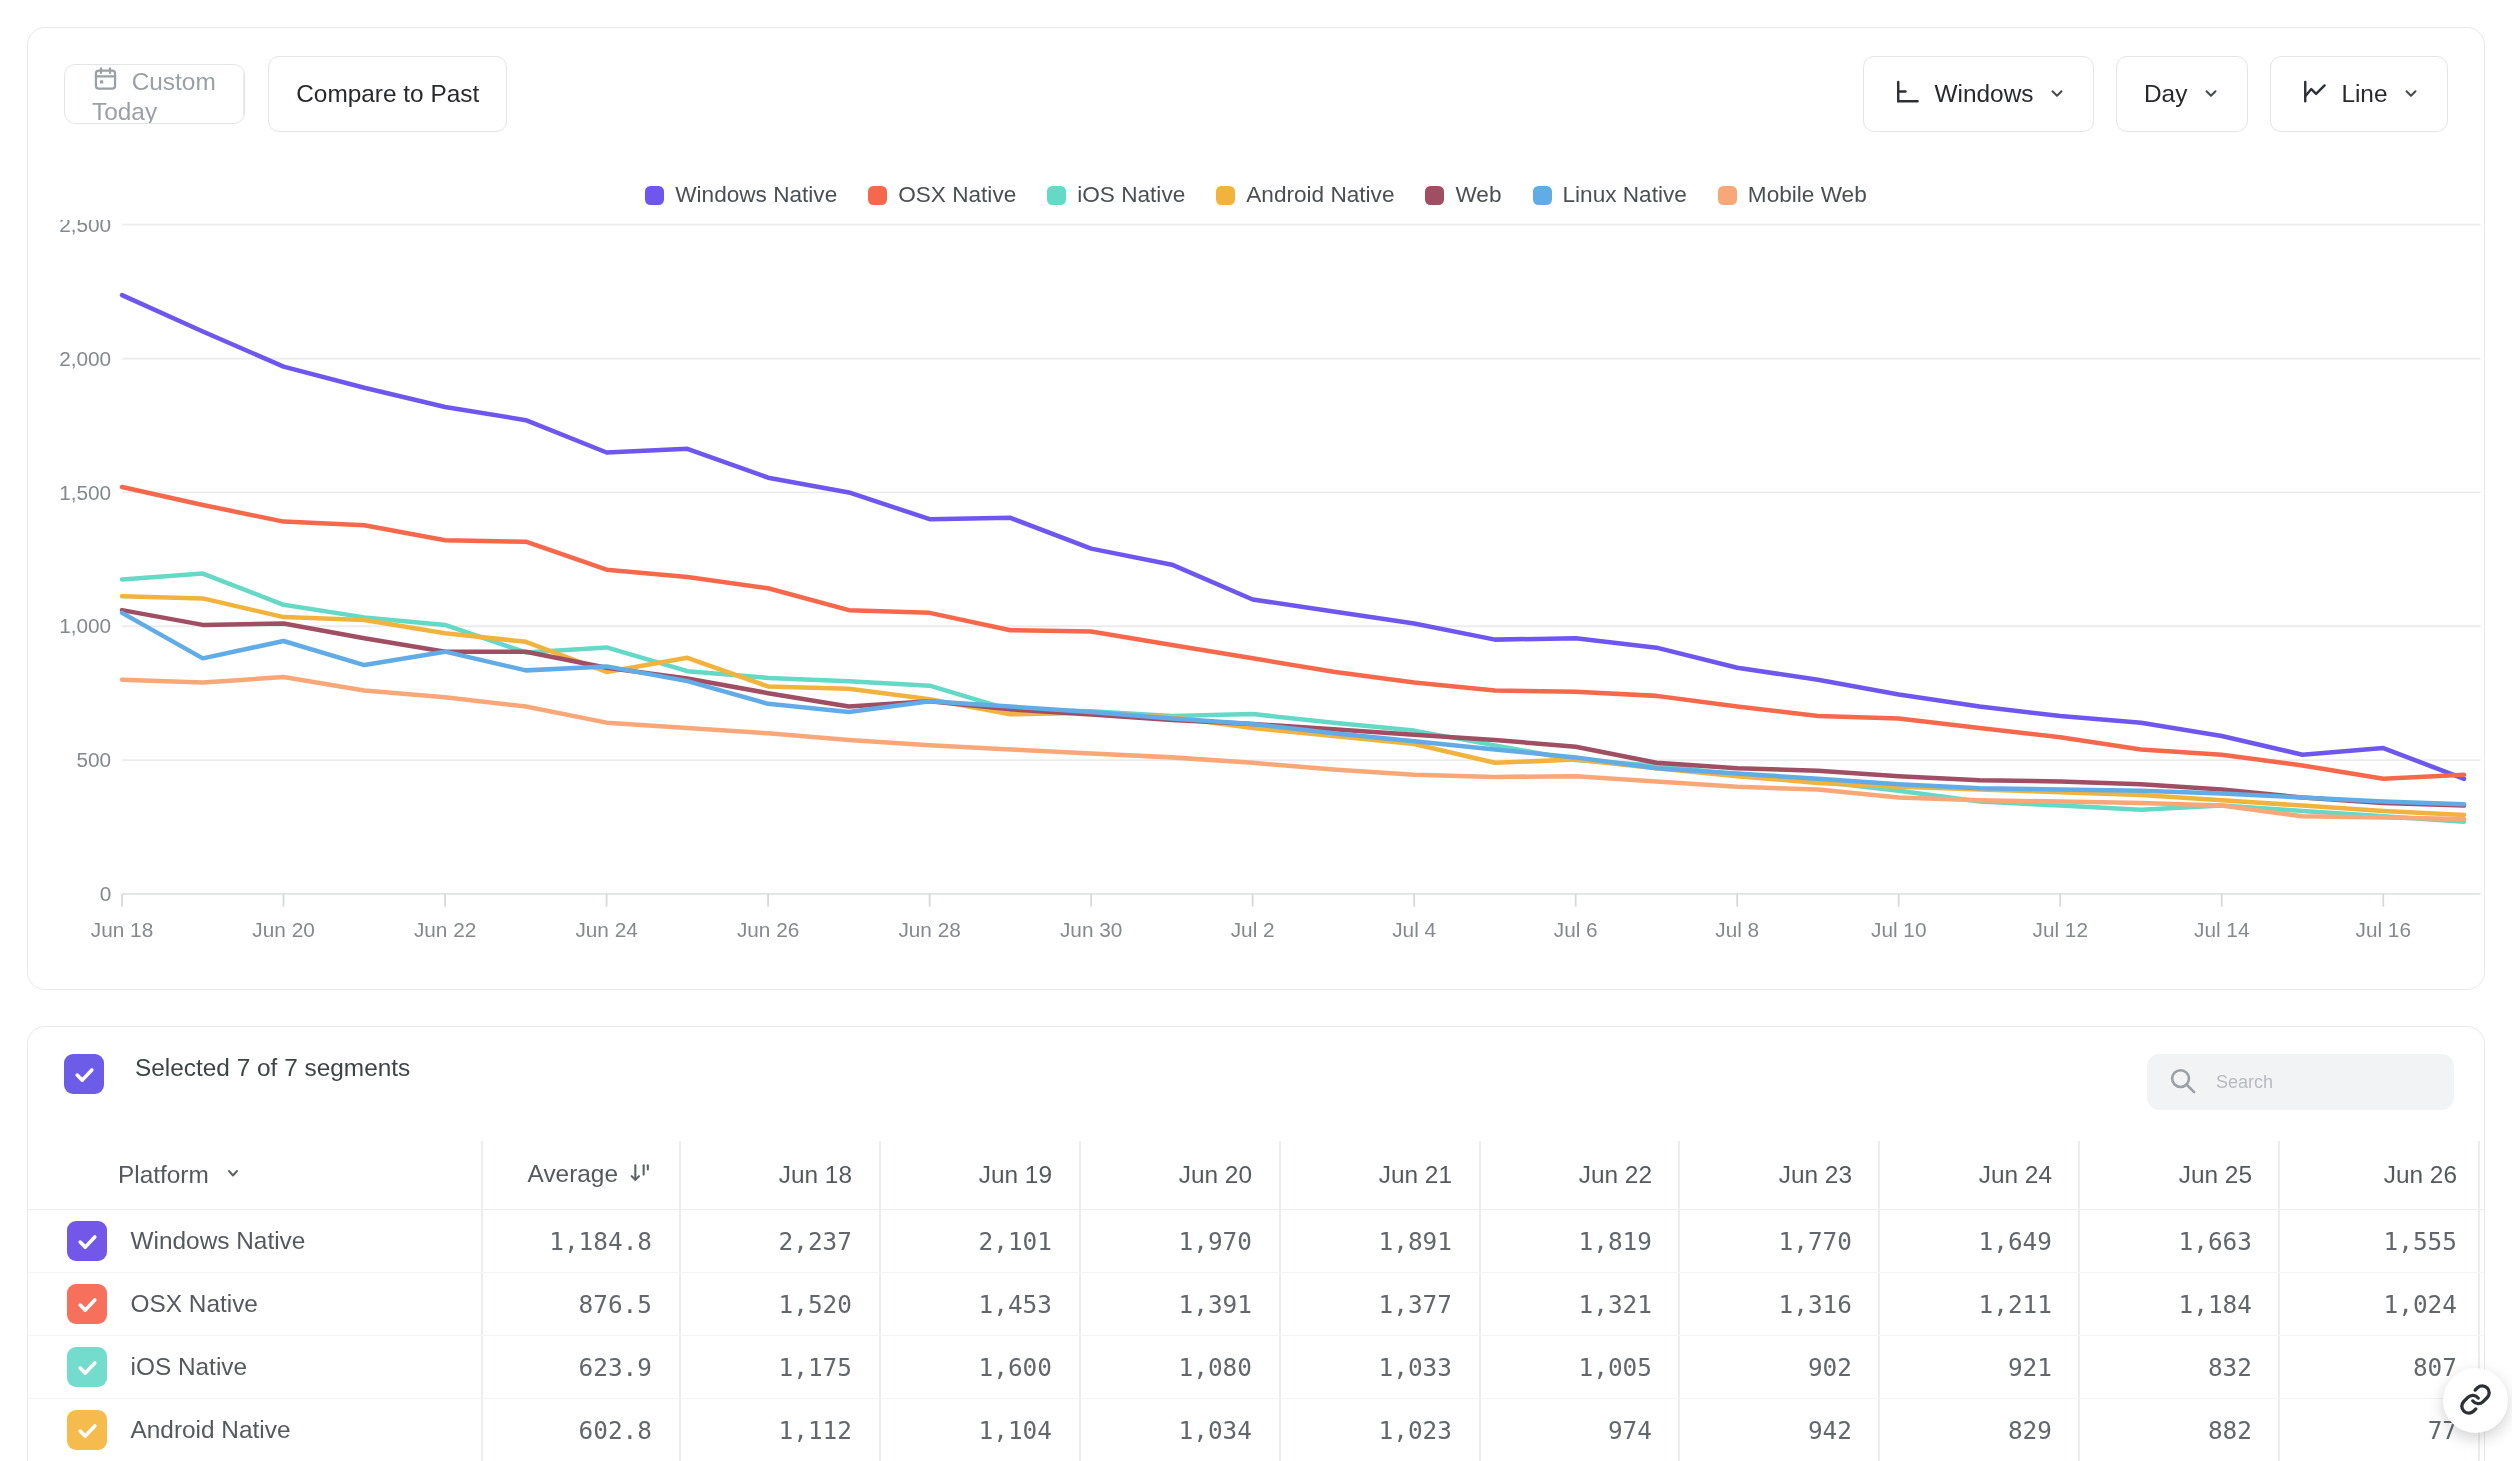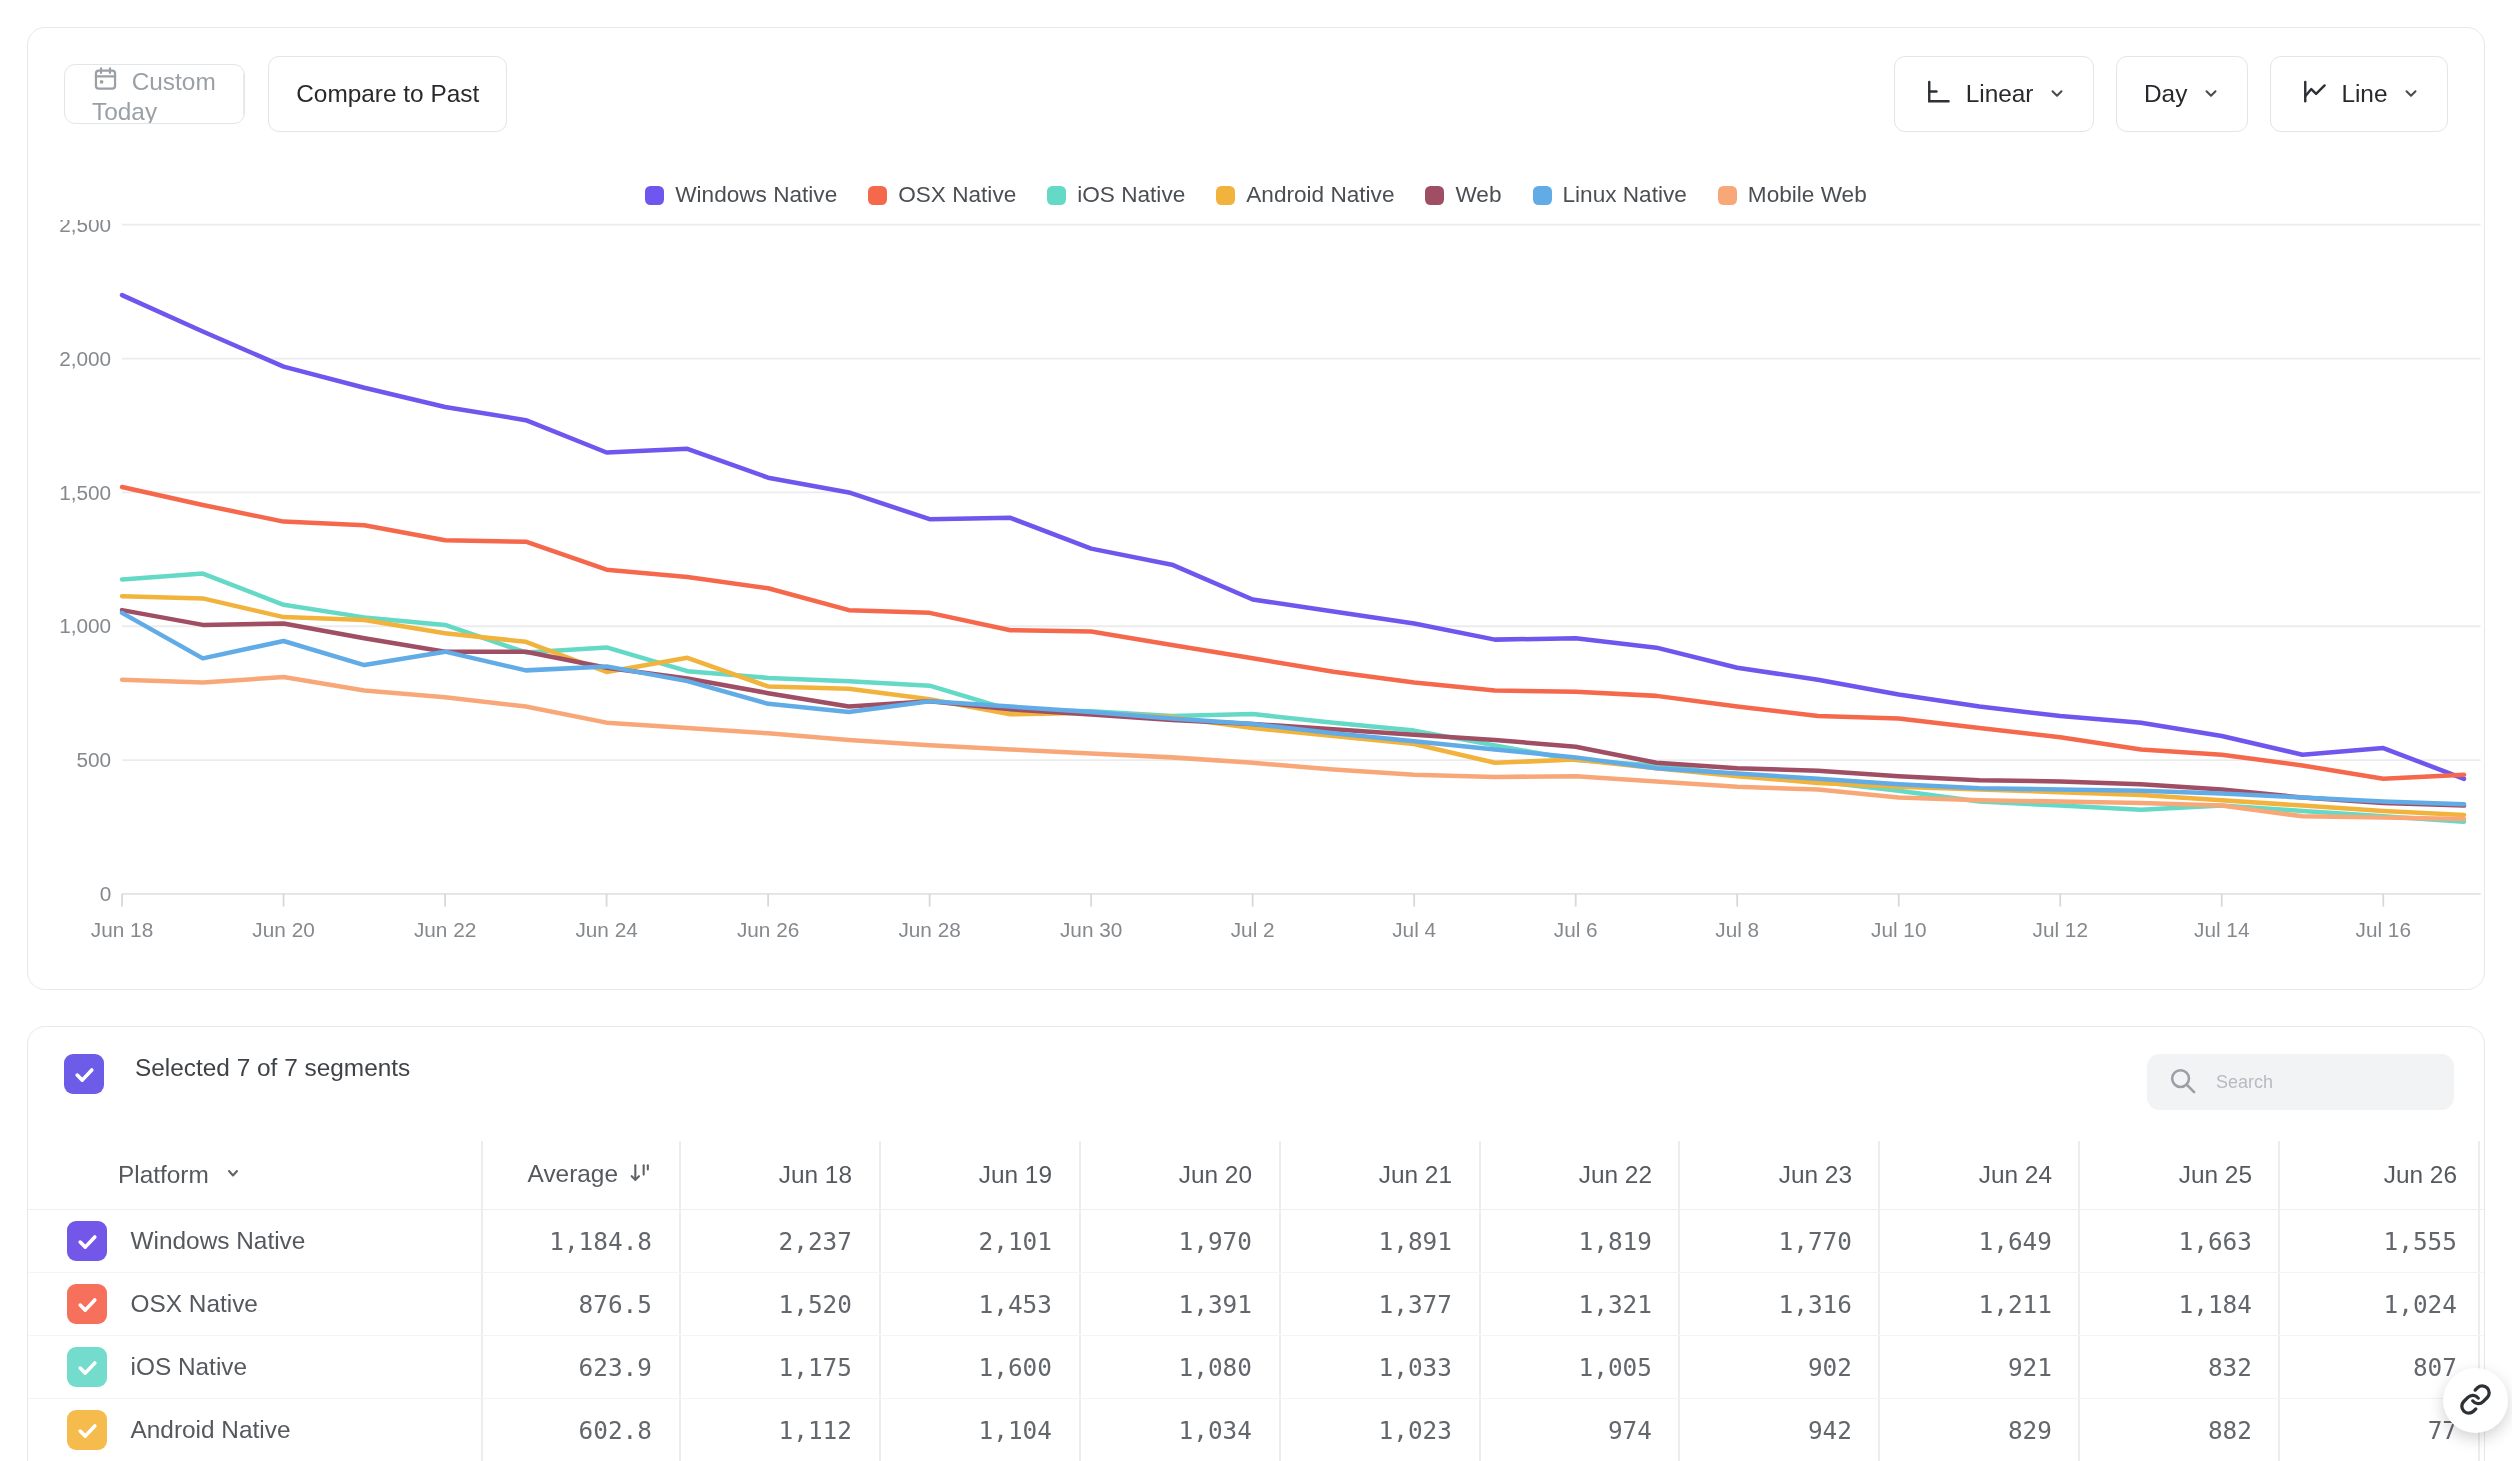--- a/index.html
+++ b/index.html
@@ -109,21 +109,21 @@
     <button class="btn" id="compare-btn">Compare to Past</button>
 
     <div class="toolbar-right">
       <button class="btn">
         <span>
           <svg width="29" height="29" viewBox="0 0 24 24" fill="none" stroke="#2d3136" stroke-width="2" stroke-linecap="round">
             <path d="M6 4 V20 H22"></path>
               <path d="M6 12 H12"></path>
           </svg>
         </span>
-        <span>Linear</span>
+        <span>Windows</span>
         <span>
           <svg width="18" height="18" viewBox="0 0 20 20" fill="none" stroke="#46494d" stroke-width="2.2" stroke-linecap="round" stroke-linejoin="round">
               <polyline points="5,8 10,13 15,8"></polyline>
             </svg>
         </span>
       </button>
 
       <button class="btn">
         <span>Day</span>
         <span>

